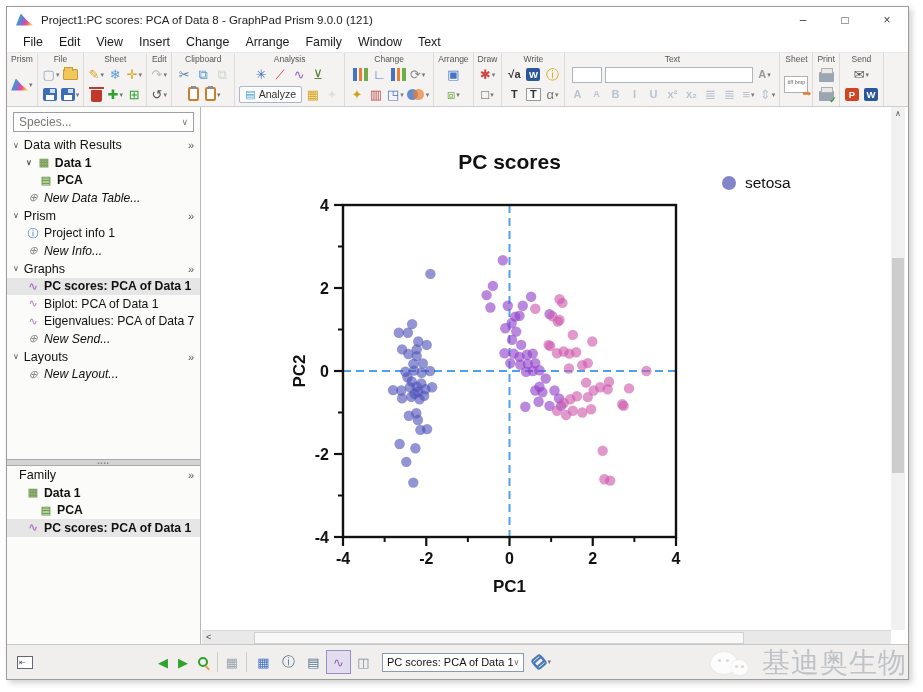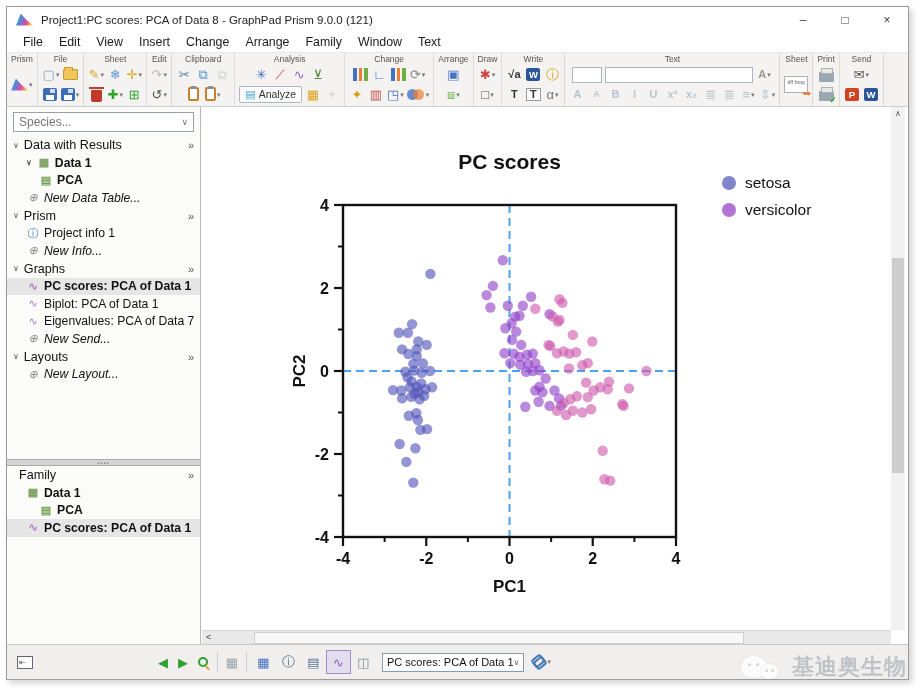--- a/index.html
+++ b/index.html
@@ -113,21 +113,21 @@
   .chain::before{left:0;top:0;transform:rotate(-40deg);}
   .chain::after{right:0;bottom:0;transform:rotate(-40deg);}
   
   #watermark{position:absolute;right:16px;bottom:10px;display:flex;align-items:center;opacity:.85;}
   .wm-bubble{width:26px;height:22px;background:#fff;border-radius:50% 50% 46% 46%;position:relative;
              box-shadow:0 0 2px rgba(0,0,0,.12);}
   .wm-bubble::before,.wm-bubble::after{content:"";position:absolute;top:7px;width:3px;height:3px;border-radius:50%;background:#cfd3d8;}
   .wm-bubble::before{left:7px;} .wm-bubble::after{left:15px;}
   .wm-bubble2{width:17px;height:15px;margin-left:-6px;margin-top:8px;}
   .wm-bubble2::before{left:4px;top:5px;} .wm-bubble2::after{left:10px;top:5px;}
-  #wm-text{font-size:22px;font-weight:bold;color:#b7bbc0;margin-left:14px;letter-spacing:1px;}
+  #wm-text{font-size:28px;font-weight:normal;color:#b7bbc0;margin-left:14px;letter-spacing:1px;}
 </style>
 </head>
 <body>
 
 <div id="stage">
   <div id="win"></div>
 
   <div id="titlebar">
     <span class="prismlogo"></span>
     <span id="title-text">Project1:PC scores: PCA of Data 8 - GraphPad Prism 9.0.0 (121)</span>
@@ -706,24 +706,20 @@
         <text x="103" y="264" text-anchor="middle" font-size="17" font-weight="bold" fill="#111" font-family="Liberation Sans, sans-serif" transform="rotate(-90 103 264)">PC2</text>
       </svg>
   </div>
 
   <div id="legend">
     <div id="legend-items">
         <div class="leg-item">
           <span class="leg-dot" style="background: rgb(131, 133, 203);"></span>
           <span class="leg-label">setosa</span>
         </div>
-        <div class="leg-item">
-          <span class="leg-dot" style="background: rgb(178, 115, 212);"></span>
-          <span class="leg-label">versicolor</span>
-        </div>
       </div>
   </div>
 
   <div id="vscroll">
     <span class="arr">∧</span>
     <span id="vthumb"></span>
   </div>
   <div id="hscroll">
     <span class="arr">&lt;</span>
     <span id="hthumb"></span>

